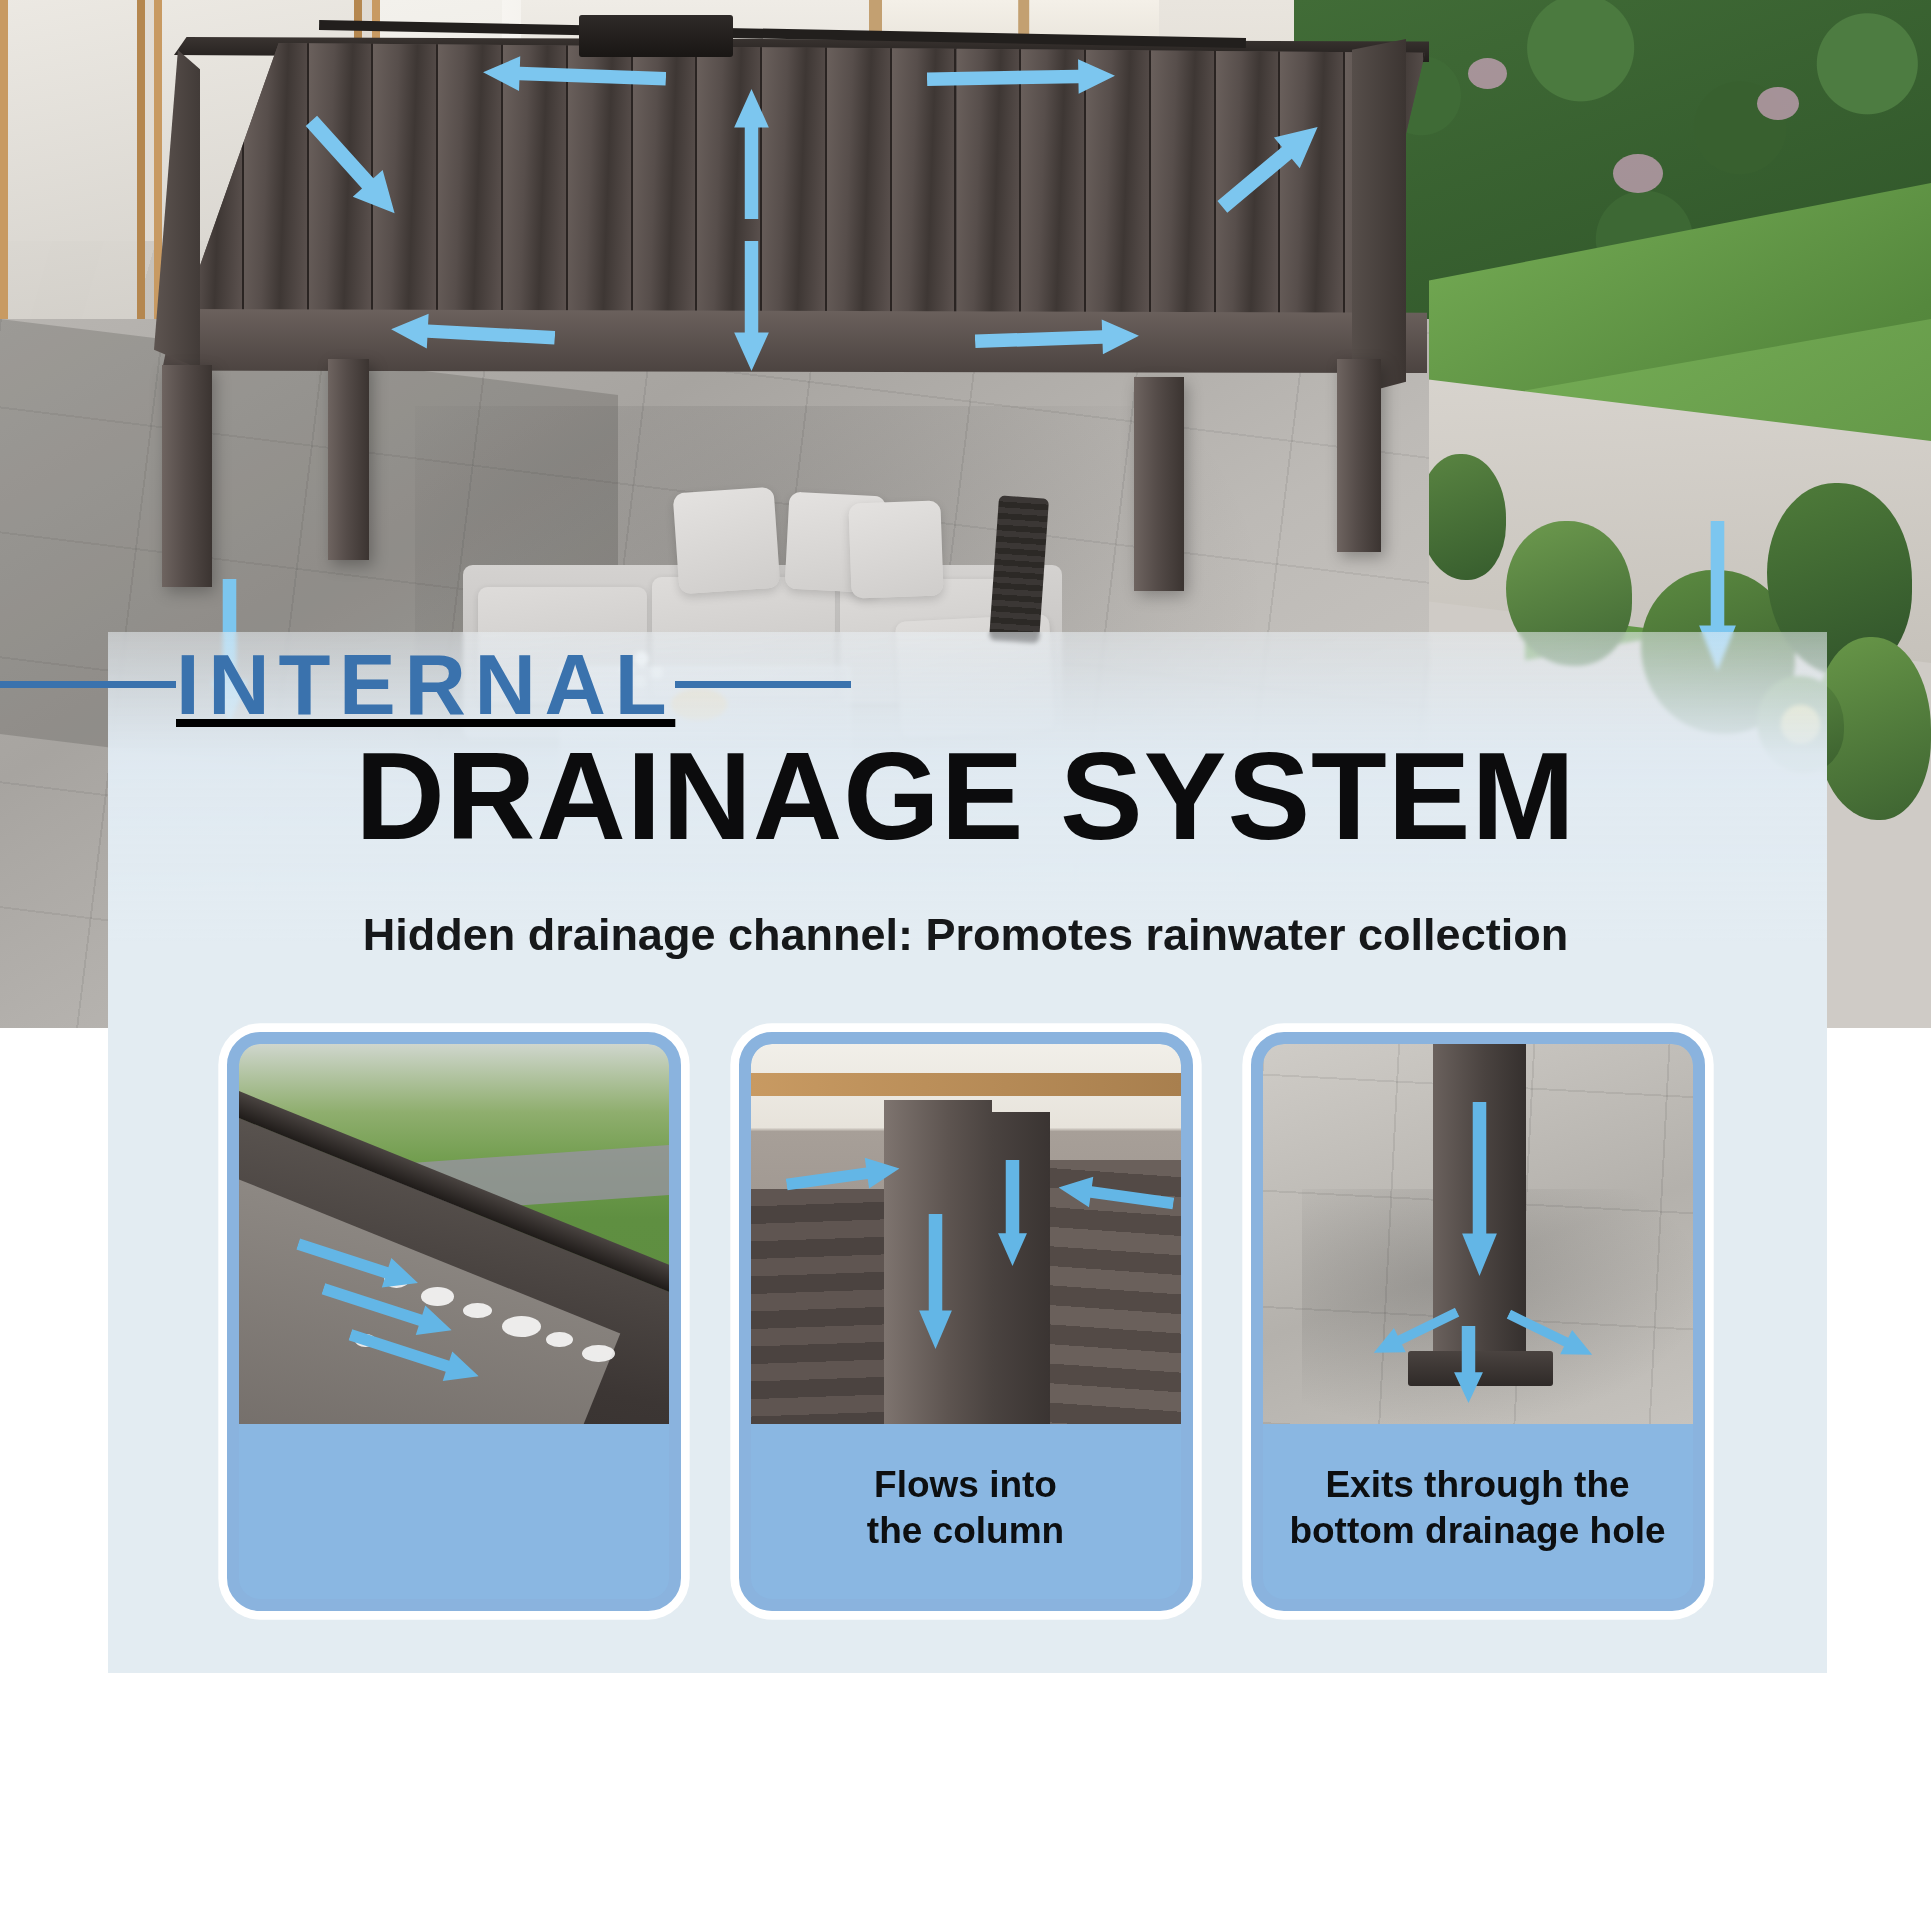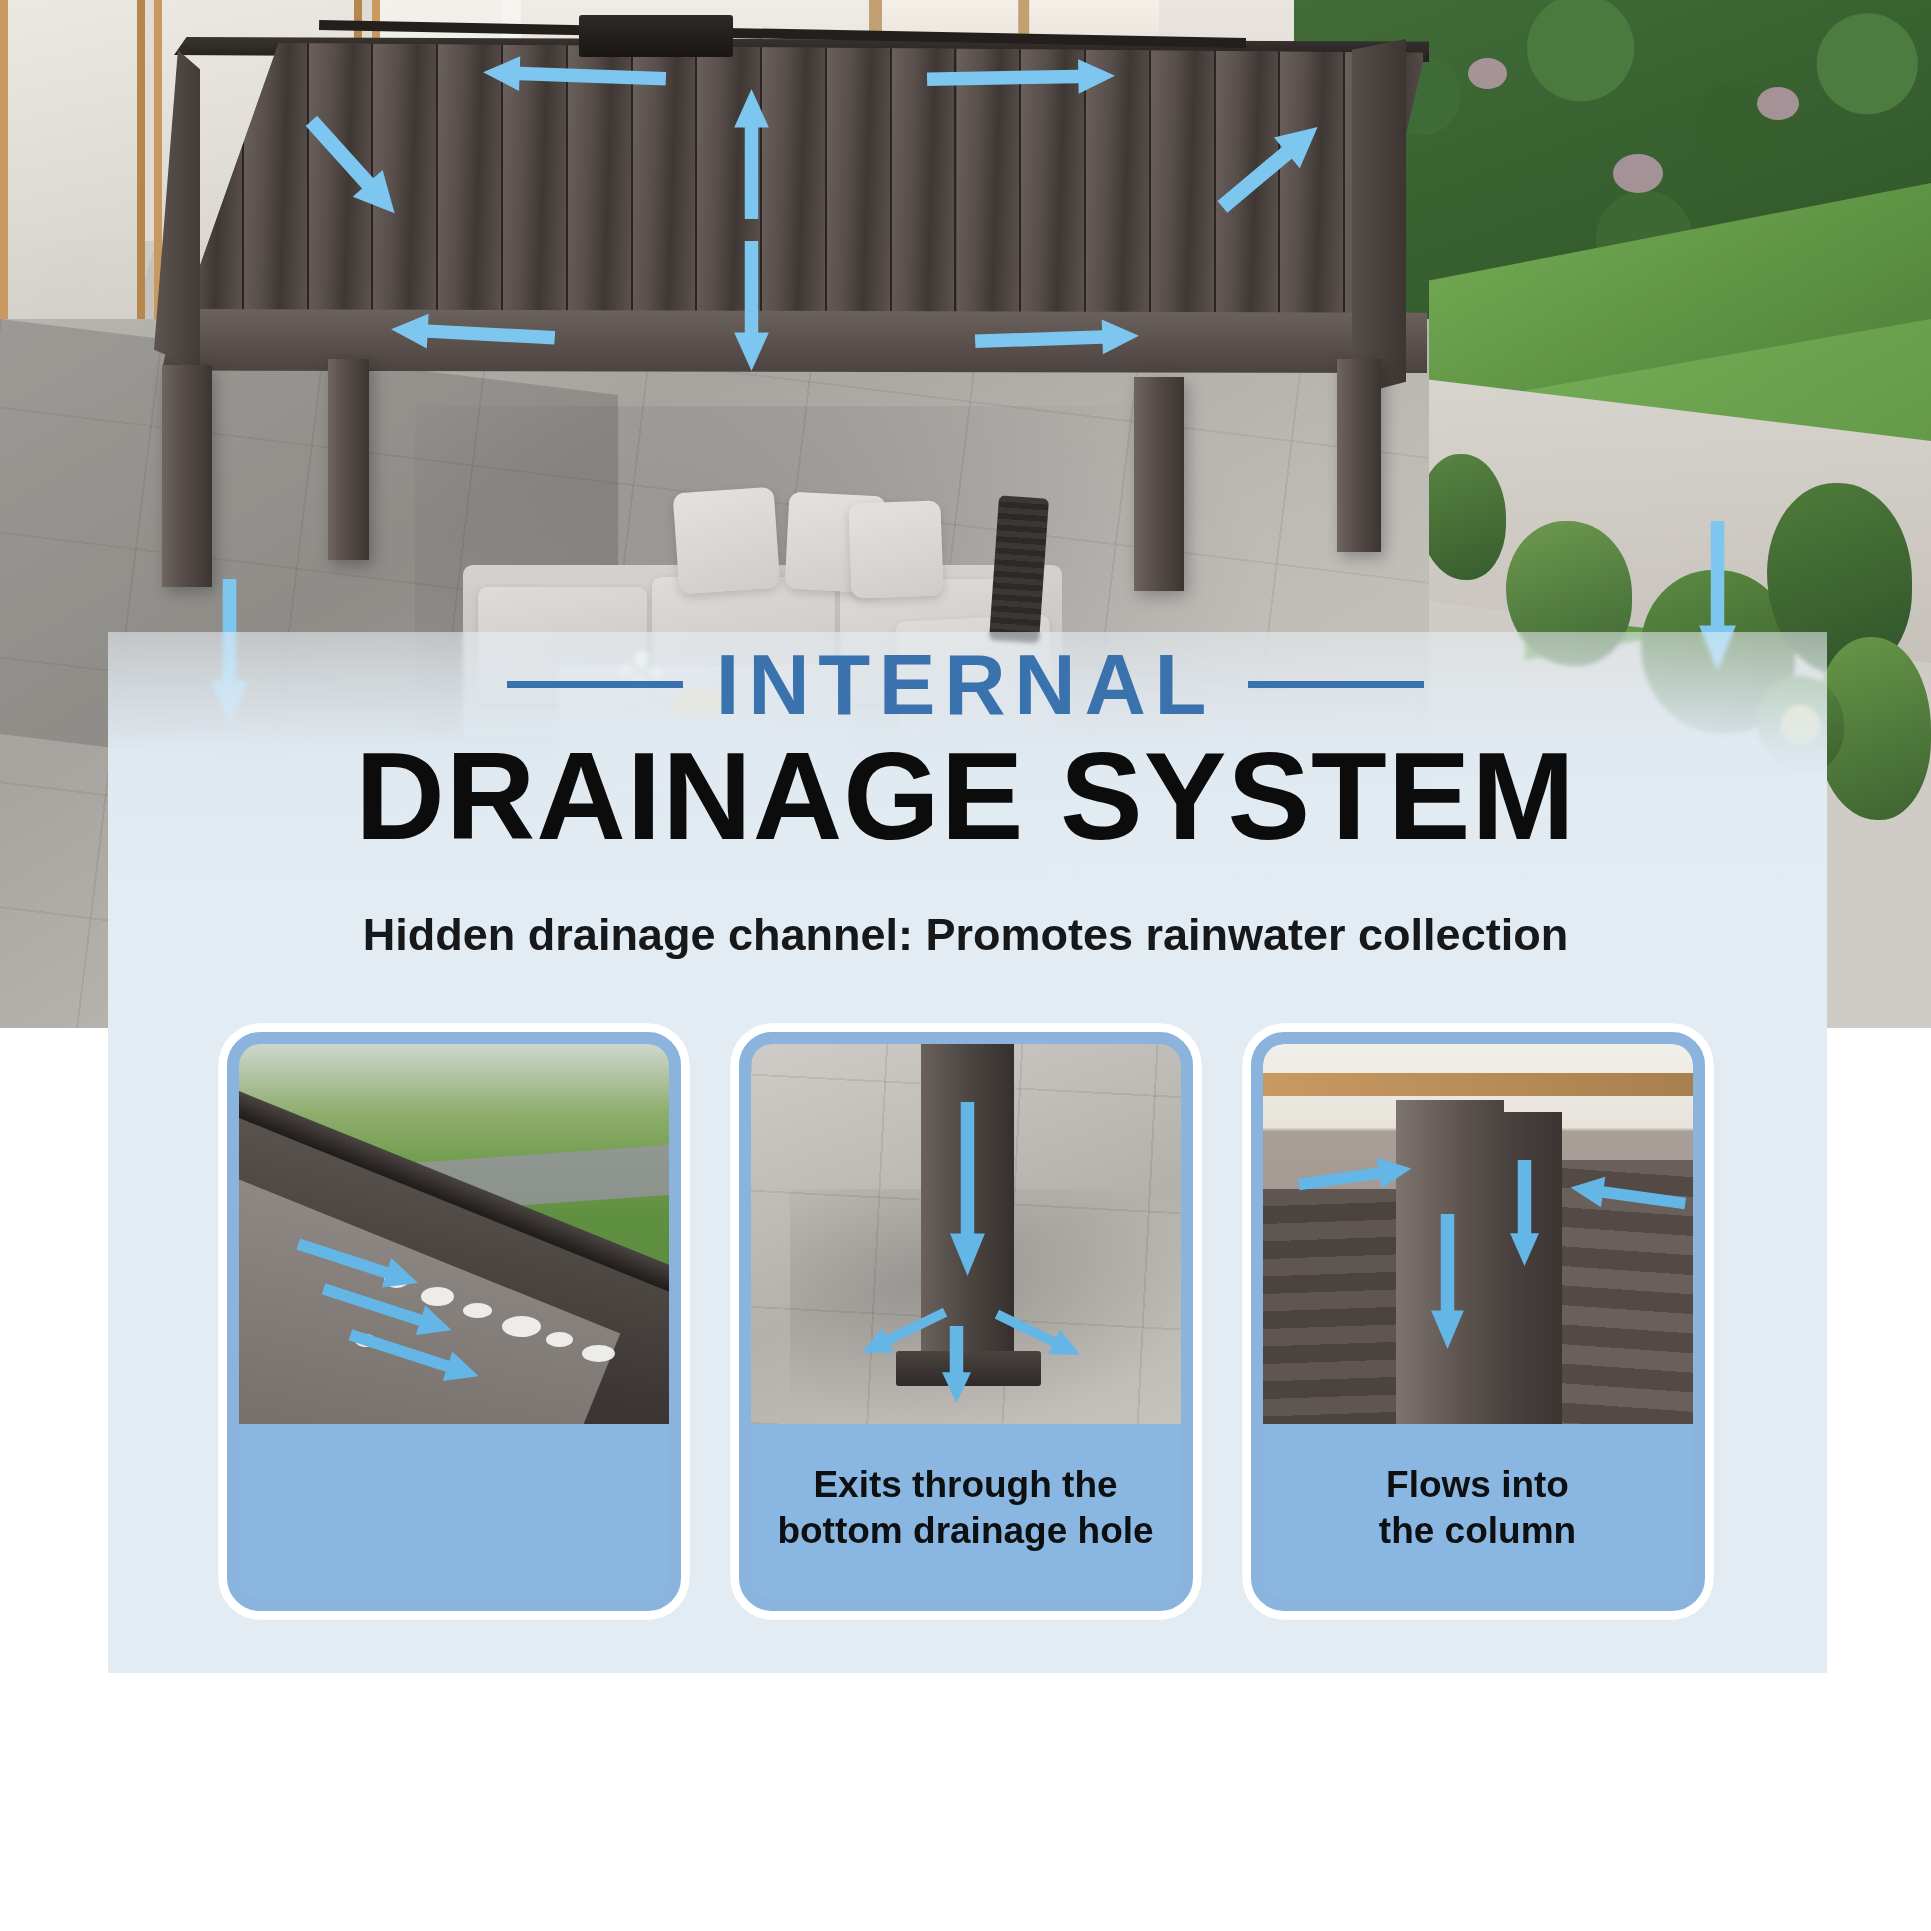--- a/index.html
+++ b/index.html
@@ -220,21 +220,21 @@
   }
   .content-panel{
     position:absolute;left:108px;top:-398px;width:1719px;height:1043px;
     background:linear-gradient(180deg,rgba(226,236,243,.0) 0%,rgba(224,234,242,.92) 12%,#e3ecf2 30%,#e3ecf2 100%);
   }
 
   .title-block{
     position:absolute;left:0;top:-386px;width:1931px;text-align:center;
   }
   .eyebrow-row{
-    display:flex;align-items:center;justify-content:center;gap:33px;
+    display:flex;align-items:center;text-decoration:underline;
   }
   .rule{width:176px;height:6.8px;background:#3a72ad;}
   .eyebrow{
     font-size:85px;font-weight:700;letter-spacing:8.7px;color:#3a72ad;
     line-height:1;font-family:"Liberation Sans",sans-serif;
   }
   .headline{
     margin-top:5.8px;font-size:124px;font-weight:700;letter-spacing:1px;
     color:#0c0c0d;line-height:1.02;
   }
@@ -509,55 +509,20 @@
         <div class="arrow" style="left:108px;top:295px;transform:rotate(18deg);">
           <svg width="135" height="33" viewBox="0 0 140 34">
               <path class="a-blue-d" d="M140 17 L106 1 L106 11 L0 11 L0 23 L106 23 L106 33 Z"></path>
             </svg>
         </div>
       </div>
     </div>
 
     <div class="card">
       <div class="card-photo">
-        <div class="c3-bg"></div>
-        <div class="c3-shadow"></div>
-        <div class="c3-post"></div>
-        <div class="c3-foot"></div>
-        <div class="arrow" style="left:197px;top:58px;">
-          <svg width="39" height="174" viewBox="0 0 40 180">
-              <path class="a-blue-d" d="M20 180 L38 136 L27 136 L27 0 L13 0 L13 136 L2 136 Z"></path>
-            </svg>
-        </div>
-        <div class="arrow" style="left:106px;top:274px;transform:rotate(-26deg);">
-          <svg width="93" height="29" viewBox="0 0 96 30">
-              <path class="a-blue-d" d="M0 15 L30 1 L30 10 L96 10 L96 20 L30 20 L30 29 Z"></path>
-            </svg>
-        </div>
-        <div class="arrow" style="left:241px;top:276px;transform:rotate(26deg);">
-          <svg width="93" height="29" viewBox="0 0 96 30">
-              <path class="a-blue-d" d="M96 15 L66 1 L66 10 L0 10 L0 20 L66 20 L66 29 Z"></path>
-            </svg>
-        </div>
-        <div class="arrow" style="left:189px;top:282px;">
-          <svg width="33" height="77" viewBox="0 0 34 80">
-              <path class="a-blue-d" d="M17 80 L32 48 L24 48 L24 0 L10 0 L10 48 L2 48 Z"></path>
-            </svg>
-        </div>
-      </div>
-      <div class="card-caption">
-        <span>
-          <span>Exits through the</span><br>
-          <span>bottom drainage hole</span>
-        </span>
-      </div>
-    </div>
-
-    <div class="card">
-      <div class="card-photo">
         <div class="c2-bg"></div>
         <div style="position:absolute;left:0;top:29px;width:100%;height:23px;background:linear-gradient(90deg,#c89a62,#a87f4e);"></div>
         <div class="c2-beam-left"></div>
         <div class="c2-beam-right"></div>
         <div class="c2-col-front"></div>
         <div class="c2-col-side"></div>
         <div class="arrow" style="left:35px;top:116px;transform:rotate(-8deg);">
           <svg width="114" height="33" viewBox="0 0 118 34">
               <path class="a-blue-d" d="M118 17 L84 1 L84 11 L0 11 L0 23 L84 23 L84 33 Z"></path>
             </svg>
@@ -579,15 +544,50 @@
         </div>
       </div>
       <div class="card-caption">
         <span>
           <span>Flows into</span><br>
           <span>the column</span>
         </span>
       </div>
     </div>
 
+    <div class="card">
+      <div class="card-photo">
+        <div class="c3-bg"></div>
+        <div class="c3-shadow"></div>
+        <div class="c3-post"></div>
+        <div class="c3-foot"></div>
+        <div class="arrow" style="left:197px;top:58px;">
+          <svg width="39" height="174" viewBox="0 0 40 180">
+              <path class="a-blue-d" d="M20 180 L38 136 L27 136 L27 0 L13 0 L13 136 L2 136 Z"></path>
+            </svg>
+        </div>
+        <div class="arrow" style="left:106px;top:274px;transform:rotate(-26deg);">
+          <svg width="93" height="29" viewBox="0 0 96 30">
+              <path class="a-blue-d" d="M0 15 L30 1 L30 10 L96 10 L96 20 L30 20 L30 29 Z"></path>
+            </svg>
+        </div>
+        <div class="arrow" style="left:241px;top:276px;transform:rotate(26deg);">
+          <svg width="93" height="29" viewBox="0 0 96 30">
+              <path class="a-blue-d" d="M96 15 L66 1 L66 10 L0 10 L0 20 L66 20 L66 29 Z"></path>
+            </svg>
+        </div>
+        <div class="arrow" style="left:189px;top:282px;">
+          <svg width="33" height="77" viewBox="0 0 34 80">
+              <path class="a-blue-d" d="M17 80 L32 48 L24 48 L24 0 L10 0 L10 48 L2 48 Z"></path>
+            </svg>
+        </div>
+      </div>
+      <div class="card-caption">
+        <span>
+          <span>Exits through the</span><br>
+          <span>bottom drainage hole</span>
+        </span>
+      </div>
+    </div>
+
   </div>
 </div>
 
 
 </body></html>

